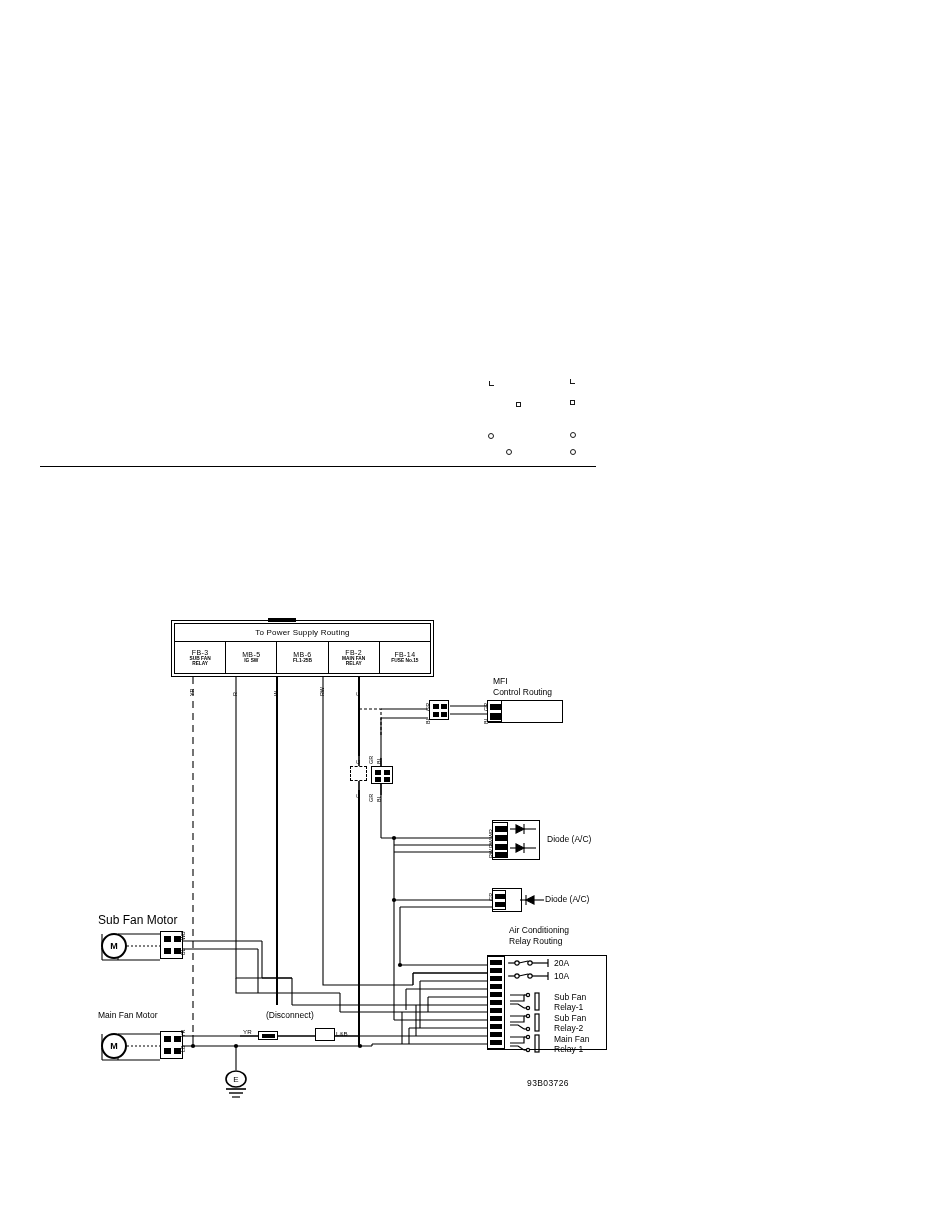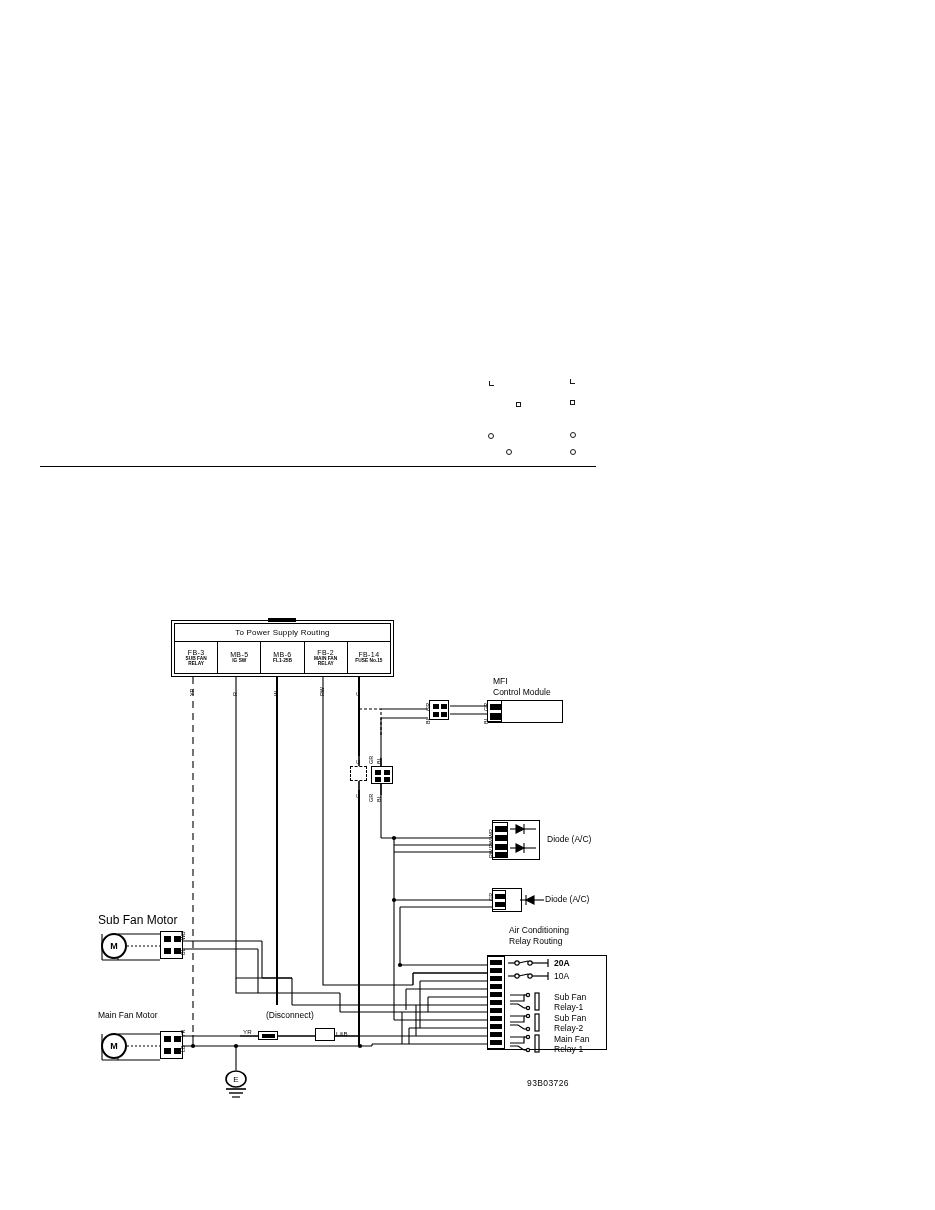--- a/index.html
+++ b/index.html
@@ -19,21 +19,21 @@
   
   #wire-canvas{position:absolute;left:0;top:0;width:935px;height:1210px;}
 
   
   .lbl{position:absolute;font-size:8.5px;line-height:10px;white-space:pre;color:#000;}
   .tiny7{font-size:6.2px;line-height:7px;}
   .vlbl{position:absolute;font-size:5.4px;line-height:6px;
         transform:rotate(-90deg);transform-origin:left top;white-space:nowrap;}
 
   
-  #fusebox{position:absolute;left:171px;top:620px;width:223px;height:57px;
+  #fusebox{position:absolute;left:171px;top:620px;width:263px;height:57px;
            border:1.4px solid #000;background:#fff;box-sizing:border-box;}
   #fusebox .inner{position:absolute;left:2px;top:2px;right:2px;bottom:2px;
            border:1px solid #000;box-sizing:border-box;display:flex;flex-direction:column;}
   #fusebox .title{height:17px;display:flex;align-items:center;justify-content:center;
            border-bottom:1px solid #000;font-size:8px;letter-spacing:0.2px;}
   #fusebox .cells{flex:1;display:flex;}
   #fusebox .cell{flex:1;border-right:1px solid #000;display:flex;flex-direction:column;
            align-items:center;justify-content:center;padding:1px 0;box-sizing:border-box;}
   #fusebox .cell:last-child{border-right:none;}
   #fusebox .cell .code{font-size:7px;letter-spacing:0.4px;}
@@ -214,21 +214,21 @@
 
   <div id="fuse-wire-labels">
       <div class="vlbl" style="left: 189px; top: 696px;">YR</div>
       <div class="vlbl" style="left: 232px; top: 696px;">R</div>
       <div class="vlbl" style="left: 273px; top: 696px;">W</div>
       <div class="vlbl" style="left: 319px; top: 696px;">RW</div>
       <div class="vlbl" style="left: 355px; top: 696px;">G</div>
     </div>
 
   <div class="lbl" style="left:493px;top:676px;">MFI</div>
-  <div class="lbl" style="left:493px;top:687px;">Control Module</div>
+  <div class="lbl" style="left:493px;top:687px;">Control Routing</div>
   <div class="obox" style="left:488px;top:700px;width:75px;height:23px;"></div>
   <div class="conn" style="left:487px;top:700px;width:15px;height:22px;">
     <div class="connpin" style="left:2px;top:3px;width:11px;height:6px;"></div>
     <div class="connpin" style="left:2px;top:12px;width:11px;height:7px;"></div>
   </div>
   <div class="conn" style="left:429px;top:700px;width:20px;height:20px;">
     <div class="connpin" style="left:3px;top:3px;width:6px;height:5px;"></div>
     <div class="connpin" style="left:11px;top:3px;width:6px;height:5px;"></div>
     <div class="connpin" style="left:3px;top:11px;width:6px;height:5px;"></div>
     <div class="connpin" style="left:11px;top:11px;width:6px;height:5px;"></div>
@@ -359,21 +359,21 @@
       <svg style="position:absolute;left:508px;top:958px;width:42px;height:12px;">
         <g stroke="#000" fill="none" stroke-width="1.2">
           <line x1="0" y1="5" x2="7" y2="5"></line>
           <circle cx="9" cy="5" r="2.2" fill="#fff"></circle>
           <line x1="11" y1="5" x2="20" y2="3"></line>
           <circle cx="22" cy="5" r="2.2" fill="#fff"></circle>
           <line x1="24" y1="5" x2="40" y2="5"></line>
           <line x1="40" y1="1" x2="40" y2="9"></line>
         </g>
       </svg>
-      <div class="lbl" style="left: 554px; top: 958px; font-size: 8.5px; font-weight: bold;">20A</div>
+      <div class="lbl" style="left: 554px; top: 958px; font-size: 8.5px;">20A</div>
       <svg style="position:absolute;left:508px;top:971px;width:42px;height:12px;">
         <g stroke="#000" fill="none" stroke-width="1.2">
           <line x1="0" y1="5" x2="7" y2="5"></line>
           <circle cx="9" cy="5" r="2.2" fill="#fff"></circle>
           <line x1="11" y1="5" x2="20" y2="3"></line>
           <circle cx="22" cy="5" r="2.2" fill="#fff"></circle>
           <line x1="24" y1="5" x2="40" y2="5"></line>
           <line x1="40" y1="1" x2="40" y2="9"></line>
         </g>
       </svg>

